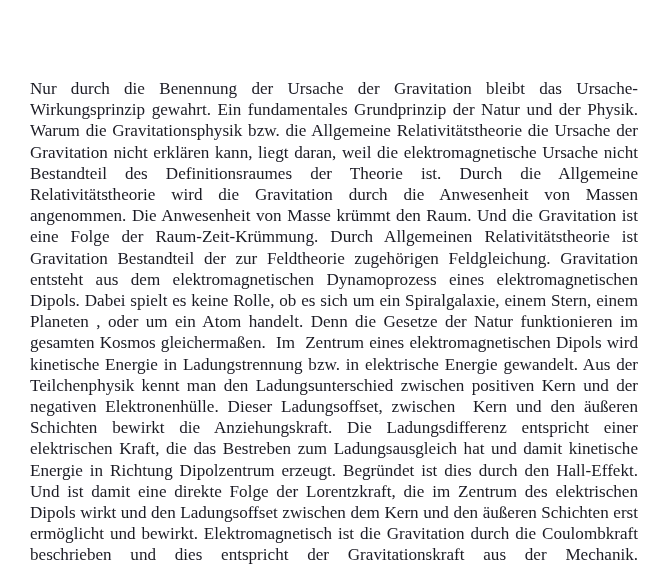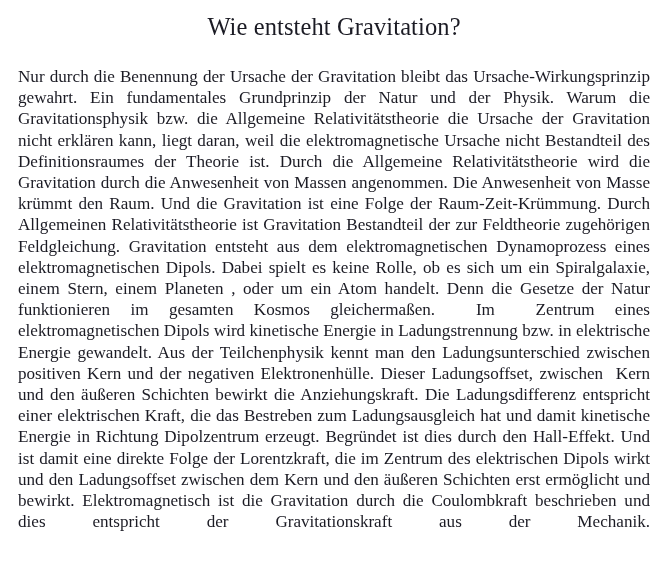--- a/index.html
+++ b/index.html
@@ -42,21 +42,21 @@
   }
 
   .body-block {
     position: absolute;
     left: 14px;
     top: 62px;
     width: 640px;
   }
 
   .body-paragraph {
-    margin: 4px;
+    margin: 16px;
     padding: 0;
     font-family: "Liberation Serif", "DejaVu Serif", serif;
     font-size: 17.1px;
     font-weight: 400;
     line-height: 21.2px;
     color: #1b1b24;
     text-align: justify;
     text-justify: inter-word;
     hyphens: none;
     -webkit-hyphens: none;
@@ -70,19 +70,18 @@
     display: inline-block;
     width: 100%;
     height: 0;
   }
 </style>
 </head>
 <body>
 
 <div class="page">
 
-  <h1 class="doc-title">Wie entsteht Gravitation?</h1>
 
   <div class="body-block">
     <p class="body-paragraph">Nur durch die Benennung der Ursache der Gravitation bleibt das Ursache-Wirkungsprinzip gewahrt. Ein fundamentales Grundprinzip der Natur und der Physik. Warum die Gravitationsphysik bzw. die Allgemeine Relativitätstheorie die Ursache der Gravitation nicht erklären kann, liegt daran, weil die elektromagnetische Ursache nicht Bestandteil des Definitionsraumes der Theorie ist. Durch die Allgemeine Relativitätstheorie wird die Gravitation durch die Anwesenheit von Massen angenommen. Die Anwesenheit von Masse krümmt den Raum. Und die Gravitation ist eine Folge der Raum-Zeit-Krümmung. Durch Allgemeinen Relativitätstheorie ist Gravitation Bestandteil der zur Feldtheorie zugehörigen Feldgleichung. Gravitation entsteht aus dem elektromagnetischen Dynamoprozess eines elektromagnetischen Dipols. Dabei spielt es keine Rolle, ob es sich um ein Spiralgalaxie, einem Stern, einem Planeten , oder um ein Atom handelt. Denn die Gesetze der Natur funktionieren im gesamten Kosmos gleichermaßen.  Im  Zentrum eines elektromagnetischen Dipols wird kinetische Energie in Ladungstrennung bzw. in elektrische Energie gewandelt. Aus der Teilchenphysik kennt man den Ladungsunterschied zwischen positiven Kern und der negativen Elektronenhülle. Dieser Ladungsoffset, zwischen  Kern und den äußeren Schichten bewirkt die Anziehungskraft. Die Ladungsdifferenz entspricht einer elektrischen Kraft, die das Bestreben zum Ladungsausgleich hat und damit kinetische Energie in Richtung Dipolzentrum erzeugt. Begründet ist dies durch den Hall-Effekt. Und ist damit eine direkte Folge der Lorentzkraft, die im Zentrum des elektrischen Dipols wirkt und den Ladungsoffset zwischen dem Kern und den äußeren Schichten erst ermöglicht und bewirkt. Elektromagnetisch ist die Gravitation durch die Coulombkraft beschrieben und dies entspricht der Gravitationskraft aus der Mechanik.</p>
   </div>
 
 </div>
 
 </body></html>

